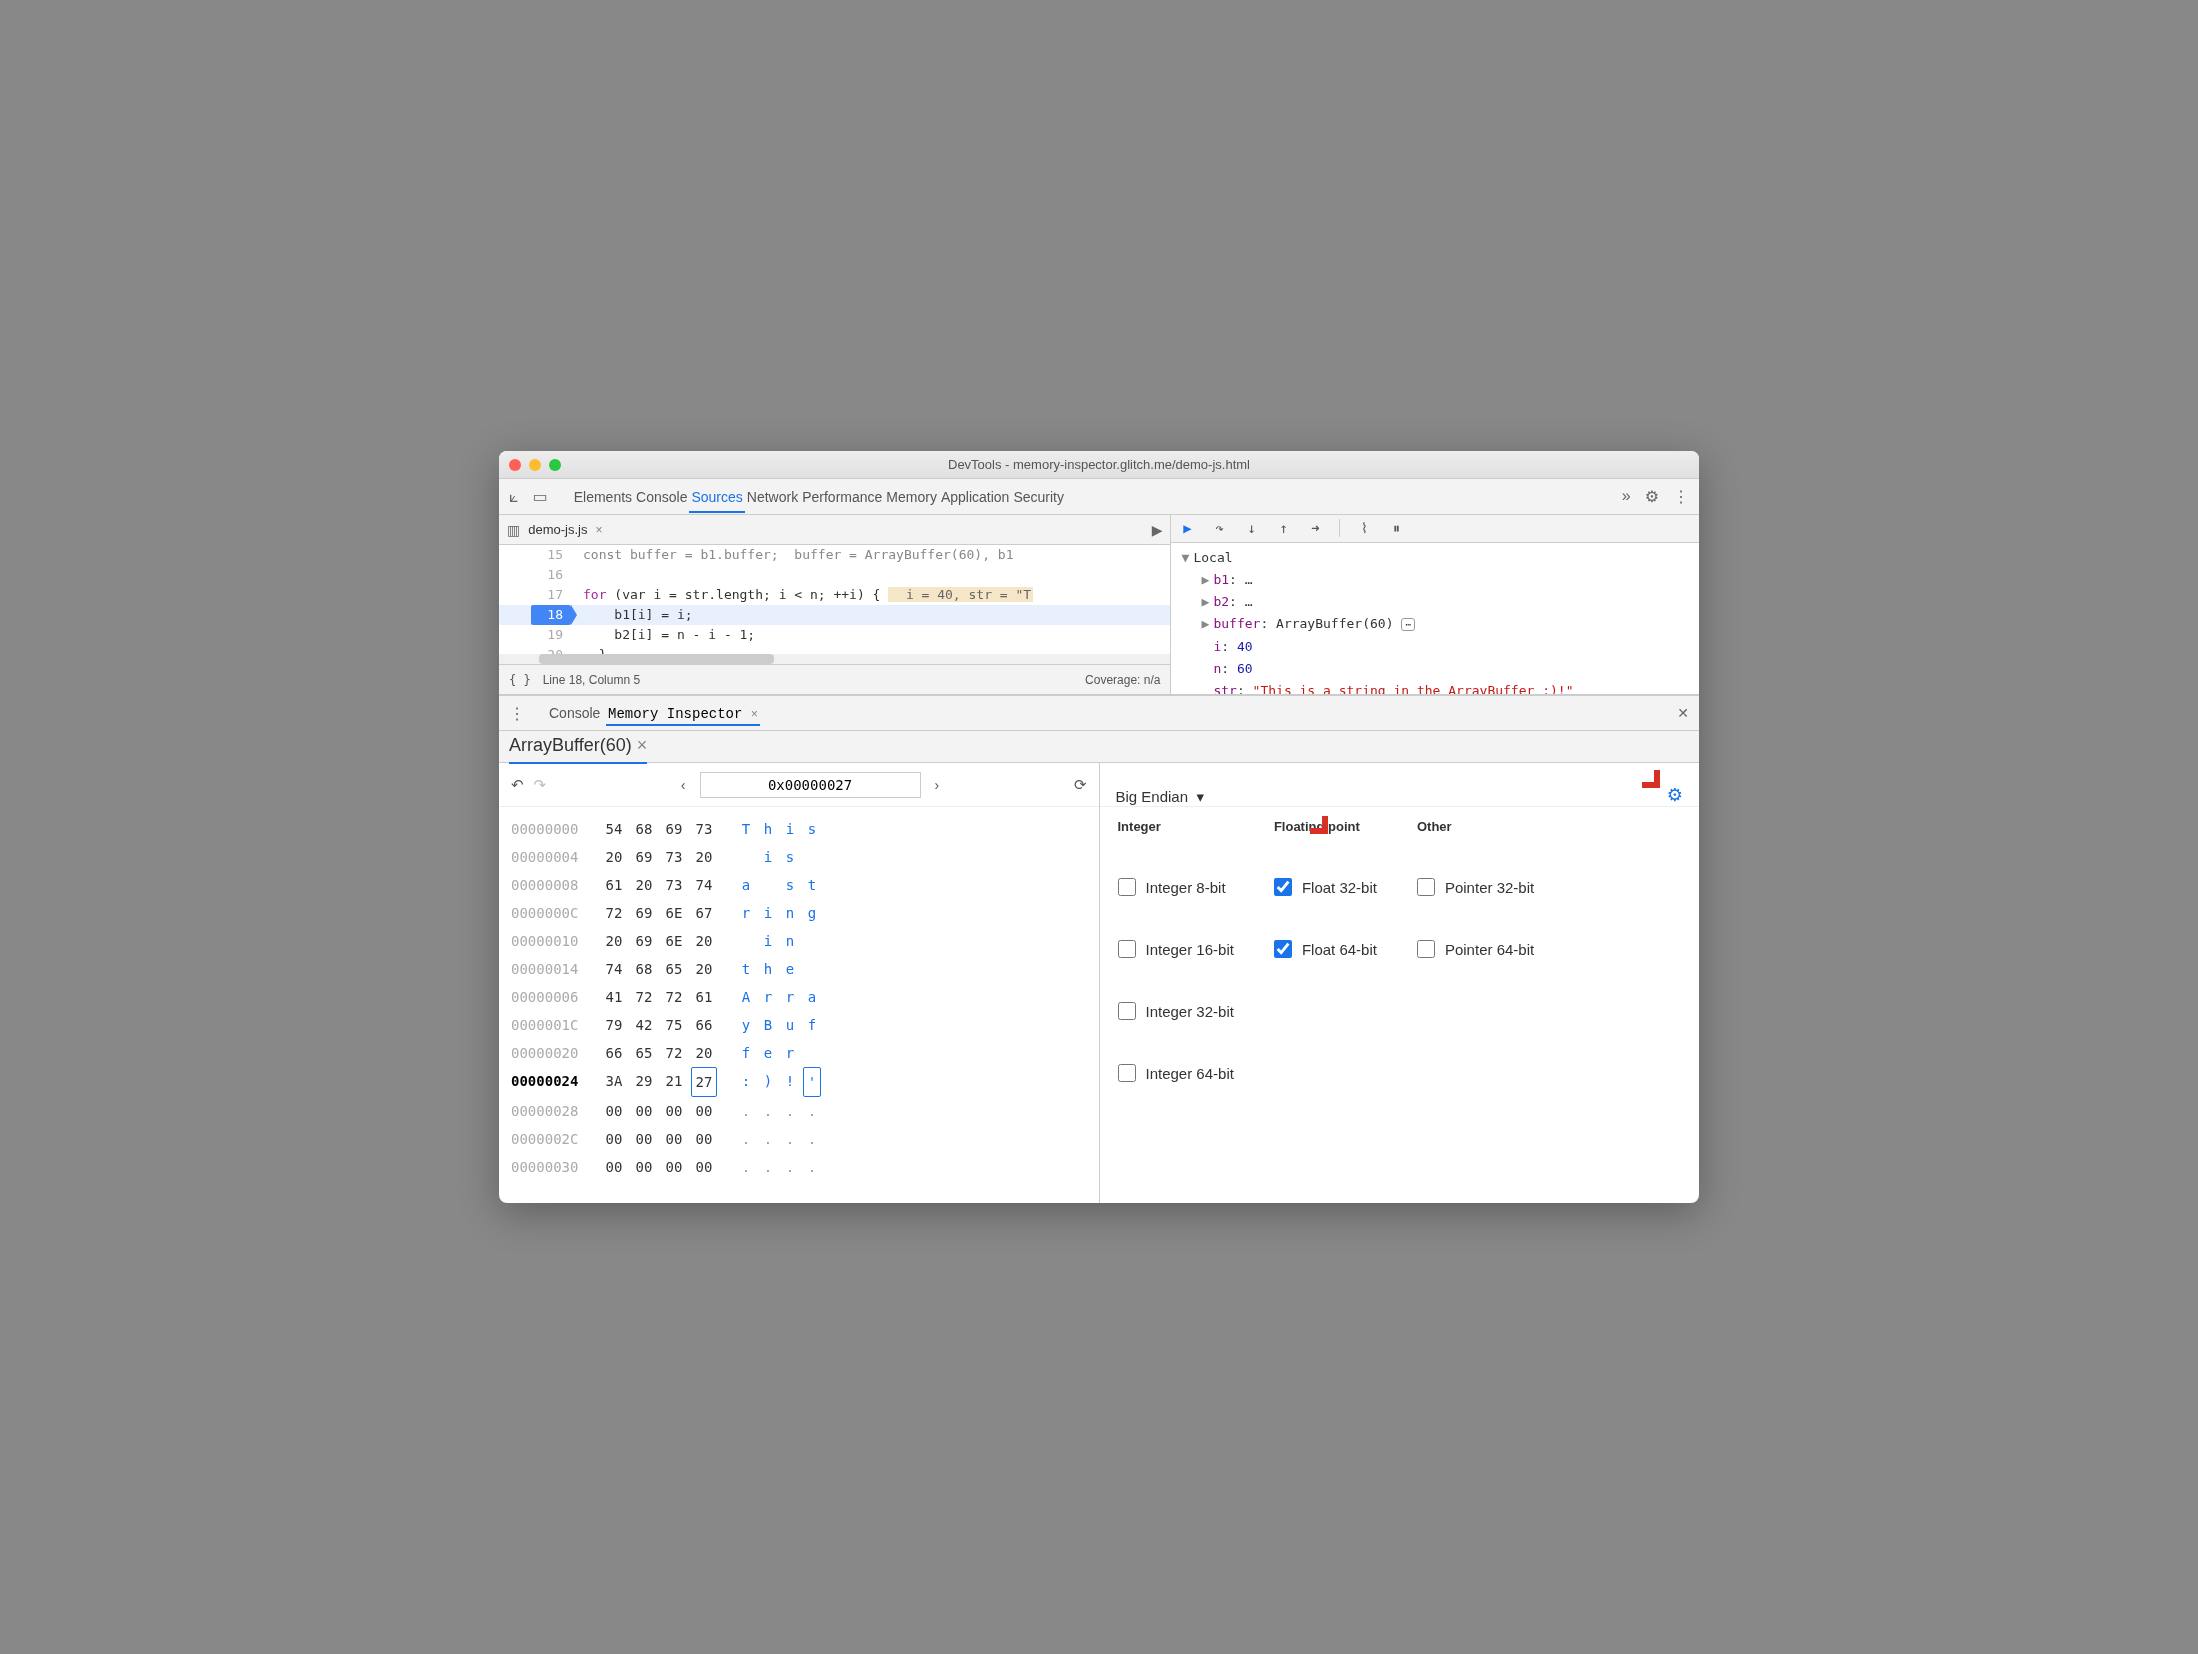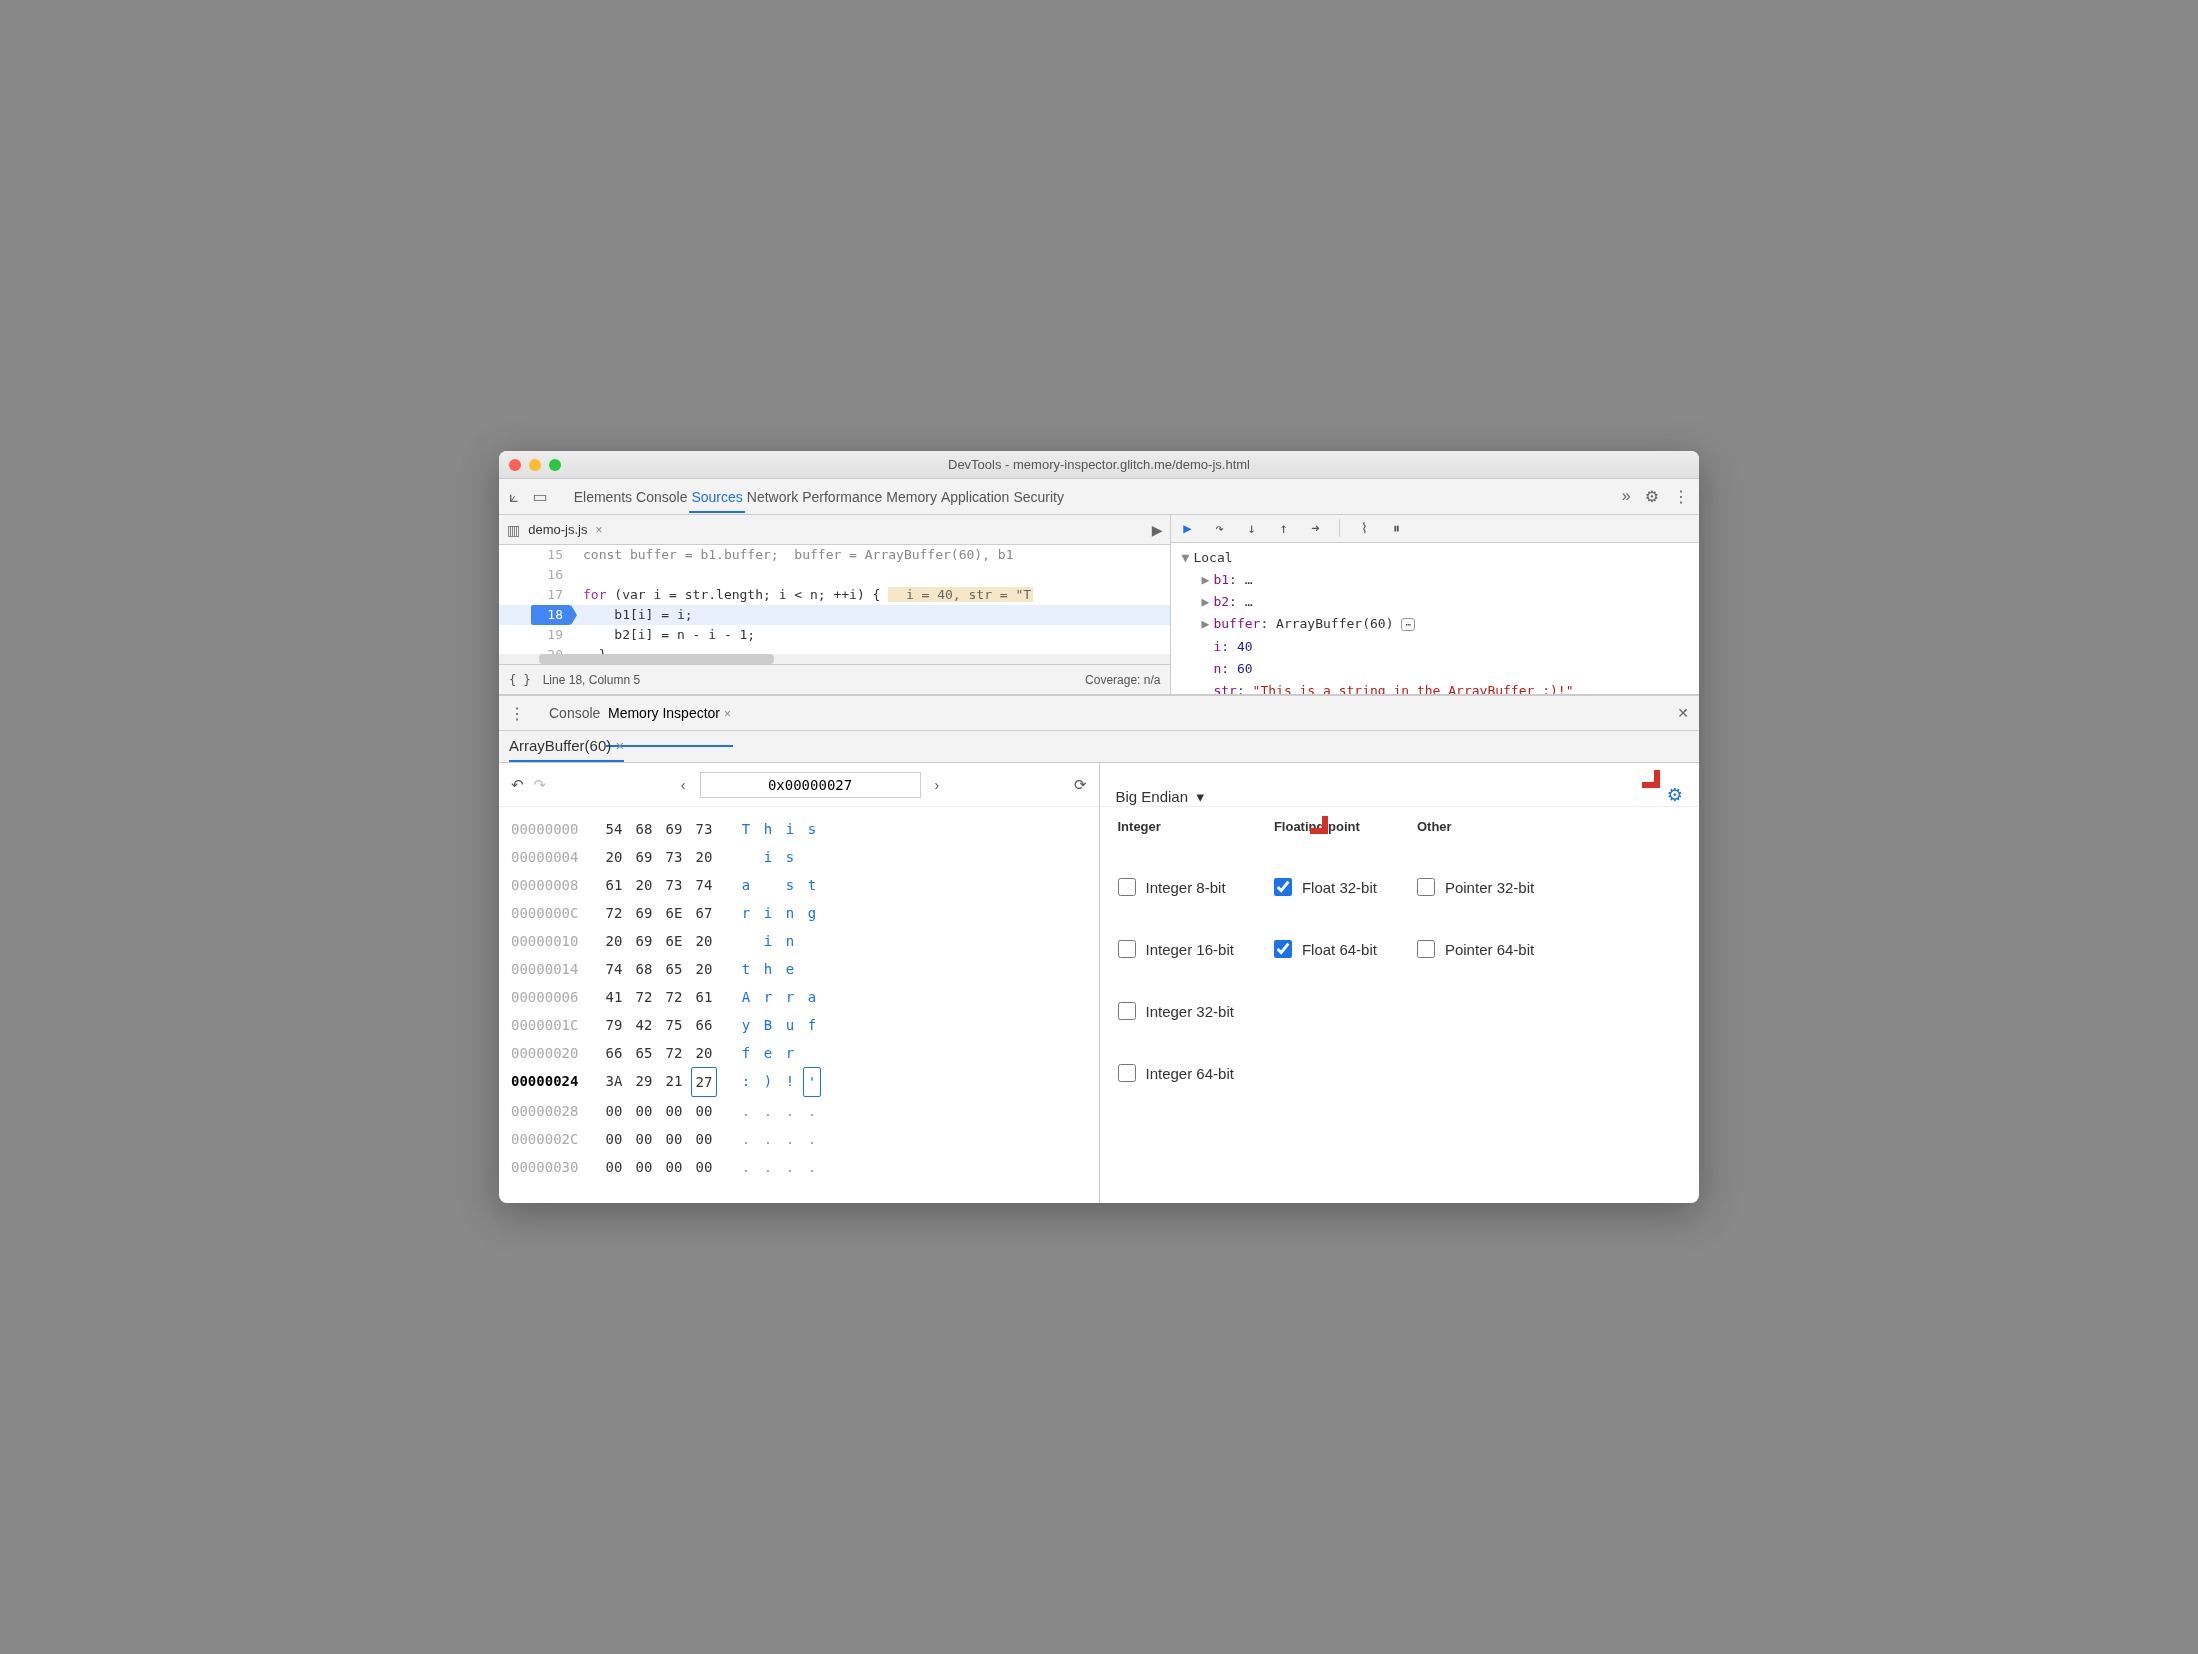--- a/index.html
+++ b/index.html
@@ -43,26 +43,26 @@
 .dbg-toolbar .sep { width:1px; height:18px; background:#ccc; }
 .scope { padding:4px 10px; line-height:22px; overflow-x:hidden; }
 .scope .tri { color:#888; margin-right:2px; display:inline-block; width:10px; }
 .scope .key { color:#881280; }
 .scope .val-num { color:#1a1aa6; }
 .scope .val-fn { color:#333; }
 .scope .val-str { color:#c41a16; }
 .scope .indent { padding-left:20px; }
 .drawer-tabs { height:36px; background:#f3f3f3; border-top:1px solid #ccc; border-bottom:1px solid #ccc; display:flex; align-items:center; padding:0 10px; gap:22px; }
 .drawer-tabs .dt { font-size:14px; color:#555; padding:8px 2px; cursor:pointer; }
-.drawer-tabs .dt.active { color:#000; border-bottom:2px solid #1a73e8; padding-bottom:24px; }
+.drawer-tabs .dt.active { color:#000; border-bottom:2px solid #1a73e8; padding-bottom:2px;font-family:Liberation Mono, monospace; }
 .drawer-tabs .kebab { color:#666; font-size:16px; }
 .drawer-tabs .sp { flex:1; }
 .drawer-tabs .right-x { color:#666; font-size:14px; }
 .mi-tabs { height:32px; background:#f3f3f3; border-bottom:1px solid #ccc; display:flex; align-items:center; padding:0 10px; gap:8px; }
-.mi-tabs .mt { border-bottom:2px solid #1a73e8; padding-bottom:6px; padding-top:6px; font-size:15px; }
+.mi-tabs .mt { border-bottom:2px solid #1a73e8; padding-bottom:6px; padding-top:6px; font-size:18px; }
 .mi-body { display:flex; height:440px; }
 .hex-pane { flex:0.5; border-right:1px solid #ccc; display:flex; flex-direction:column; }
 .hex-toolbar { height:44px; display:flex; align-items:center; padding:0 12px; gap:10px; border-bottom:1px solid #eee; }
 .hex-toolbar .hbtn { color:#555; font-size:15px; cursor:pointer; }
 .hex-toolbar .addr-nav { flex:1; display:flex; align-items:center; justify-content:center; gap:6px; }
 .hex-toolbar .addr-nav .chev { color:#555; font-size:14px; padding:4px 8px; cursor:pointer; }
 .hex-toolbar .addr-input { border:1px solid #ccc; padding:4px 20px; font-family:Menlo,monospace; font-size:14px; text-align:center; }
 .hex-grid { font-family:Menlo,Consolas,monospace; font-size:14px; line-height:28px; padding:8px 12px; }
 .hex-row { display:flex; }
 .hex-addr { width:90px; color:#aaa; }

